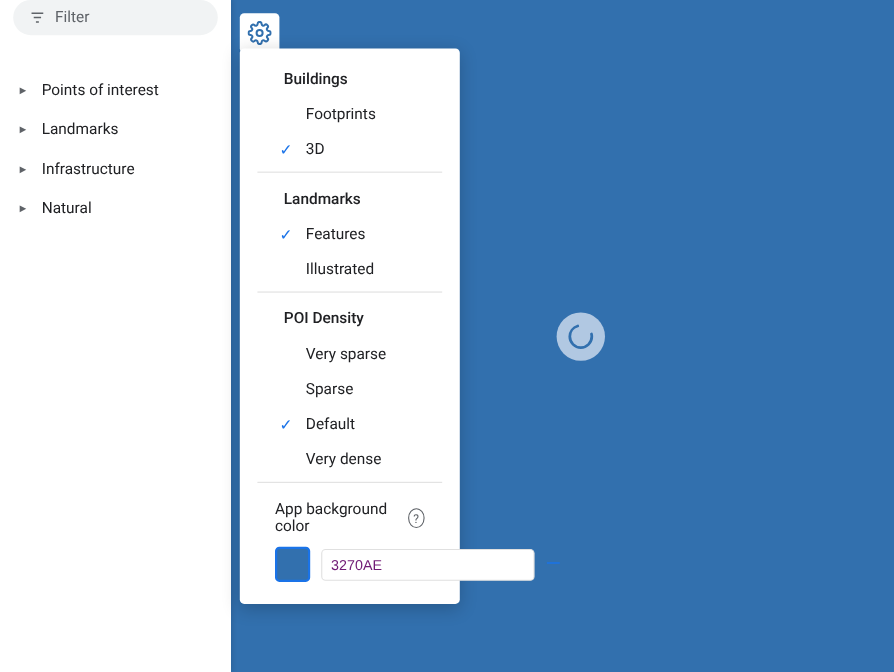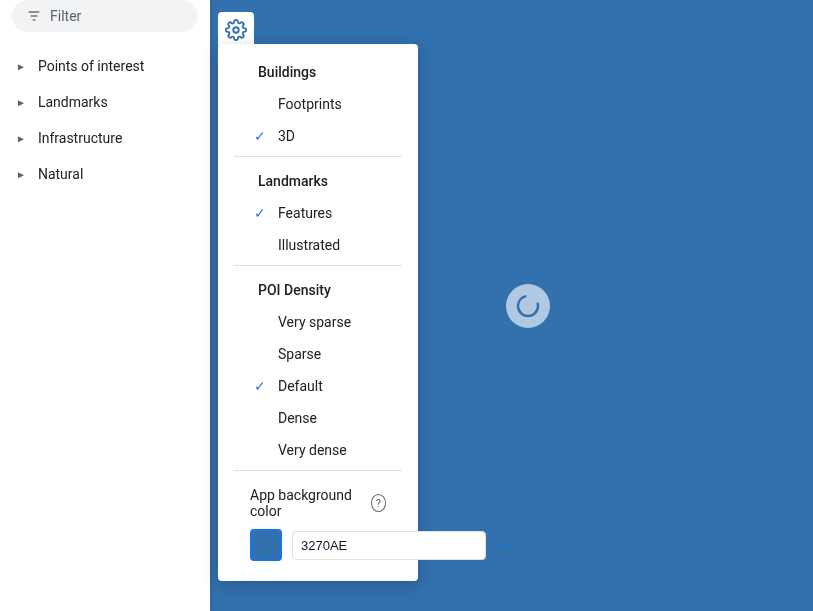--- a/index.html
+++ b/index.html
@@ -56,21 +56,21 @@
     .sidebar-header {
       padding: 16px 16px 12px;
       font-size: 16px;
       font-weight: 500;
       color: #202124;
       display: flex;
       align-items: center;
     }
 
     .filter-bar {
-      margin: 0 12px 12px;
+      margin: 0 12px 28px;
       background: #f1f3f4;
       border-radius: 24px;
       padding: 8px 14px;
       display: flex;
       align-items: center;
       gap: 8px;
       color: #5f6368;
       font-size: 14px;
     }
 
@@ -205,21 +205,21 @@
       border: 2px solid #1a73e8;
       flex-shrink: 0;
     }
 
     .color-input {
       flex: 1;
       border: 1px solid #e0e0e0;
       border-radius: 4px;
       padding: 6px 8px;
       font-size: 13px;
-      color: #0f172a;
+      color: #701a75;
       outline: none;
     }
 
     .color-reset {
       color: #1a73e8;
       font-size: 18px;
       cursor: pointer;
       line-height: 1;
     }
   </style>
@@ -303,23 +303,20 @@
     <span>Very sparse</span>
   </div>
   <div class="menu-item">
     <span>Sparse</span>
   </div>
   <div class="menu-item">
     <span class="check-icon">✓</span>
     <span>Default</span>
   </div>
   <div class="menu-item">
-    <span>Dense</span>
-  </div>
-  <div class="menu-item">
     <span>Very dense</span>
   </div>
 
   <hr class="menu-divider">
 
   <div class="color-section">
     <div class="color-section-header">
       <span class="color-section-title">App background color</span>
       <div class="help-icon">
         <span>?</span>

